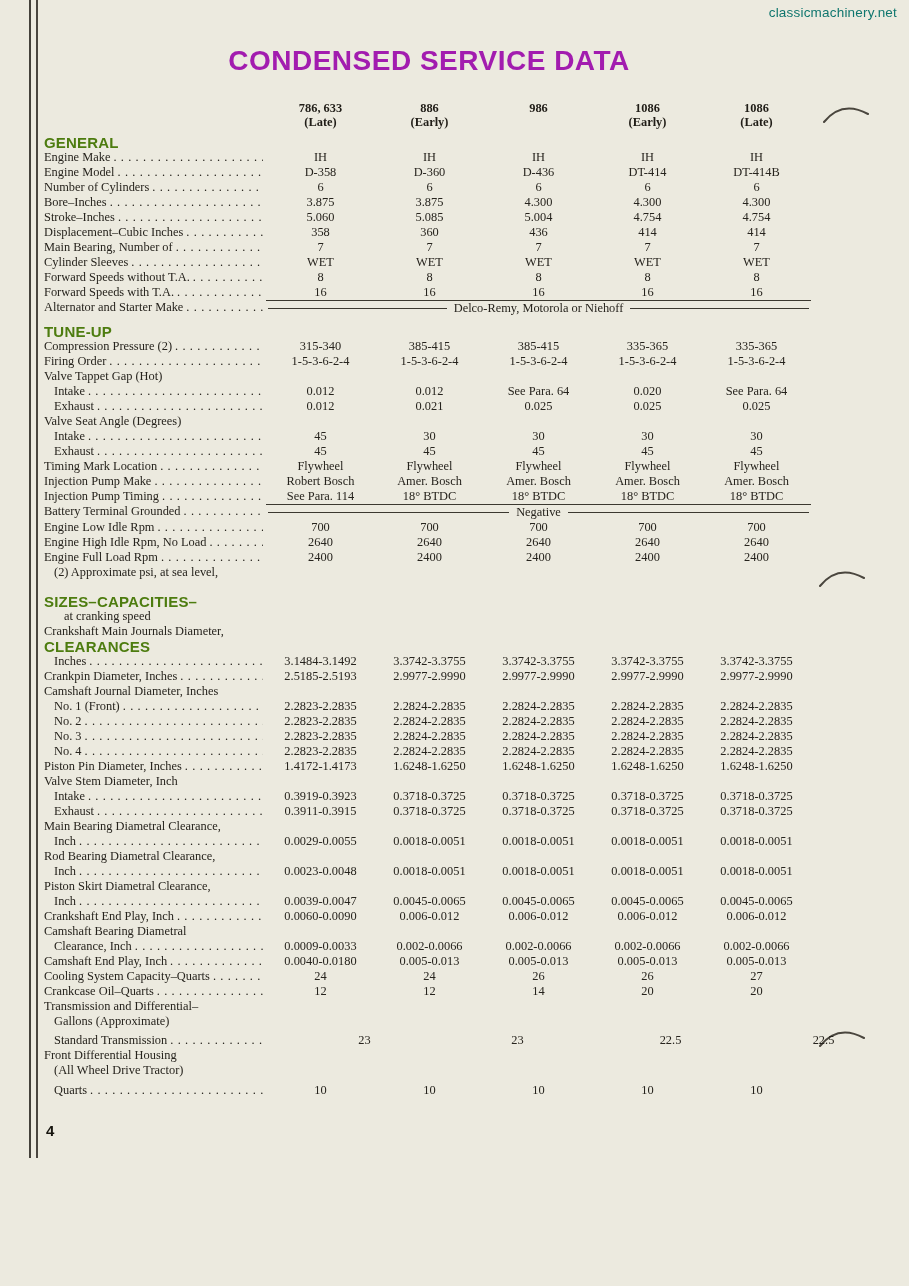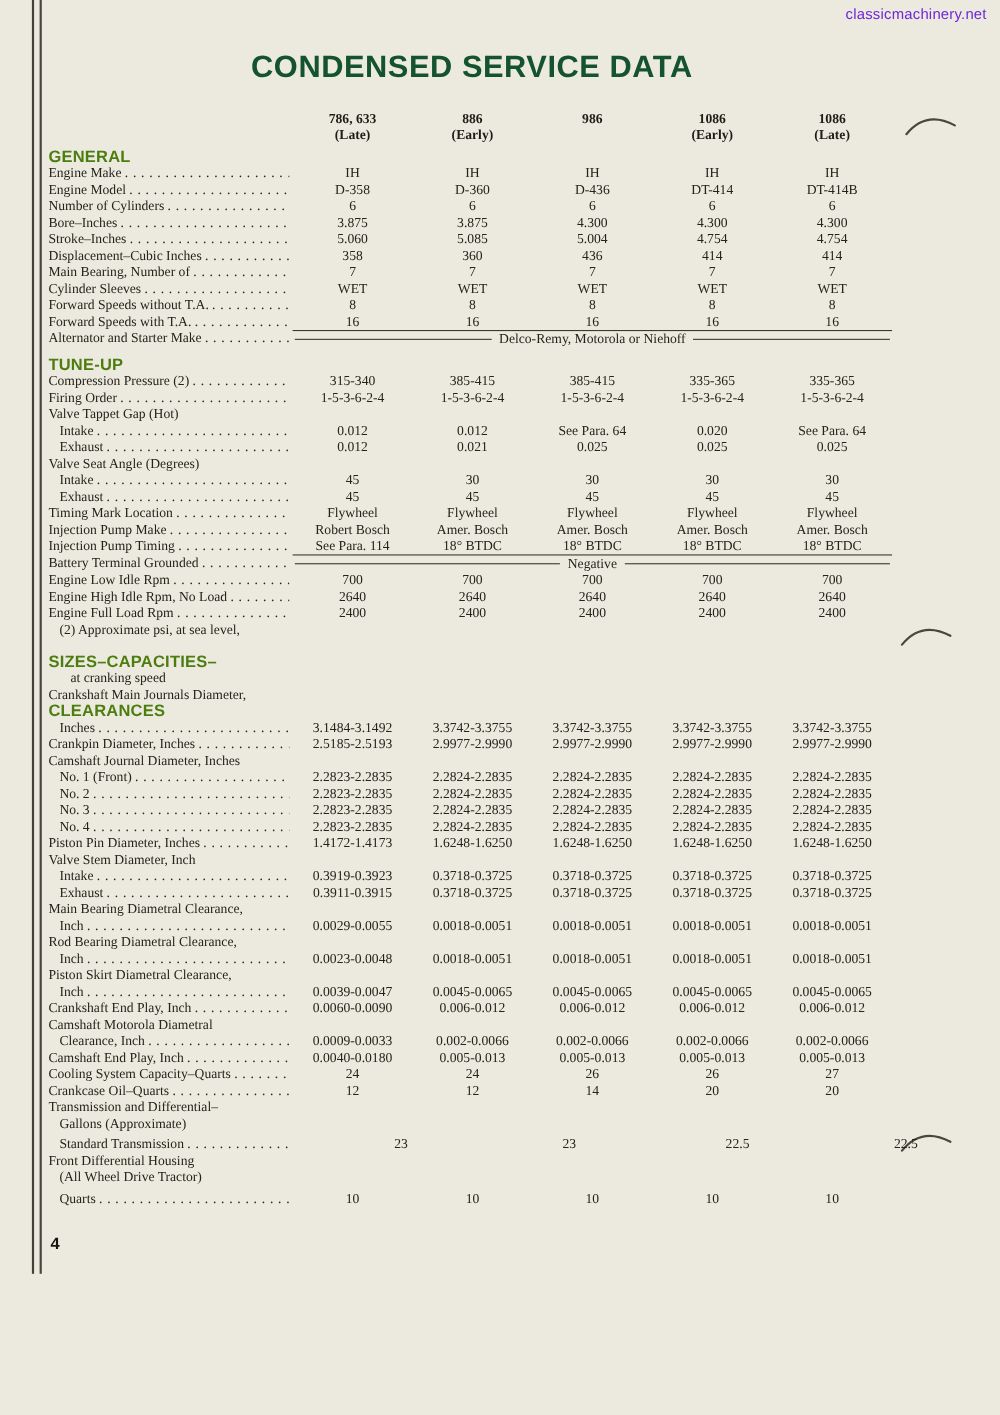--- a/index.html
+++ b/index.html
@@ -7,41 +7,41 @@
   body {
     position:relative;
     overflow:hidden;
     background:#eceadf;
     color:#26231d;
     font-family:"Liberation Serif", serif;
   }
   .watermark {
     position:absolute; top:5px; right:12px;
     font-family:"Liberation Sans", sans-serif;
-    font-size:13.5px; color:#6d28d9; letter-spacing:0.2px;
+    font-size:13.5px; color:#0f766e; letter-spacing:0.2px;
   }
   .edge-line-outer { position:absolute; left:29px; top:0; width:2px; height:1158px; background:#44413a; }
   .edge-line-inner { position:absolute; left:36px; top:0; width:1.5px; height:1158px; background:#4a463f; }
   .page-num {
     position:absolute; left:46px; top:1122px;
     font-family:"Liberation Sans", sans-serif; font-weight:bold; font-size:15px; color:#17150f;
   }
   .curl { position:absolute; width:48px; height:26px; }
   .curl svg { display:block; }
   .curl path { stroke:#4a463e; stroke-width:2; fill:none; stroke-linecap:round; }
   .curl1 { left:822px; top:102px; }
   .curl2 { left:818px; top:566px; }
   .curl3 { left:818px; top:1026px; }
 
   .content { position:absolute; left:44px; top:46px; width:770px; }
   .title {
     text-align:center;
     font-family:"Liberation Sans", sans-serif;
     font-weight:bold; font-size:28px; line-height:30px;
-    letter-spacing:0.5px; color:#14532d;
+    letter-spacing:0.5px; color:#a21caf;
     margin-bottom:26px;
   }
   .hdr-row {
     display:grid; grid-template-columns:222px repeat(5,109px);
     margin-bottom:6px;
   }
   .hdr { text-align:center; font-weight:bold; font-size:12.4px; line-height:13.5px; color:#201d17; }
   .hdr span { display:block; }
 
   .trow {
@@ -590,21 +590,21 @@
           <span class="leader"></span>
         </div>
         <div class="vcell">0.0060-0.0090</div>
         <div class="vcell">0.006-0.012</div>
         <div class="vcell">0.006-0.012</div>
         <div class="vcell">0.006-0.012</div>
         <div class="vcell">0.006-0.012</div>
       </div>
       <div class="trow t-label">
         <div class="labelcell">
-          <span class="labtxt">Camshaft Motorola Diametral</span>
+          <span class="labtxt">Camshaft Bearing Diametral</span>
         </div>
       </div>
       <div class="trow t-row ind1">
         <div class="labelcell">
           <span class="labtxt">Clearance, Inch</span>
           <span class="leader"></span>
         </div>
         <div class="vcell">0.0009-0.0033</div>
         <div class="vcell">0.002-0.0066</div>
         <div class="vcell">0.002-0.0066</div>

